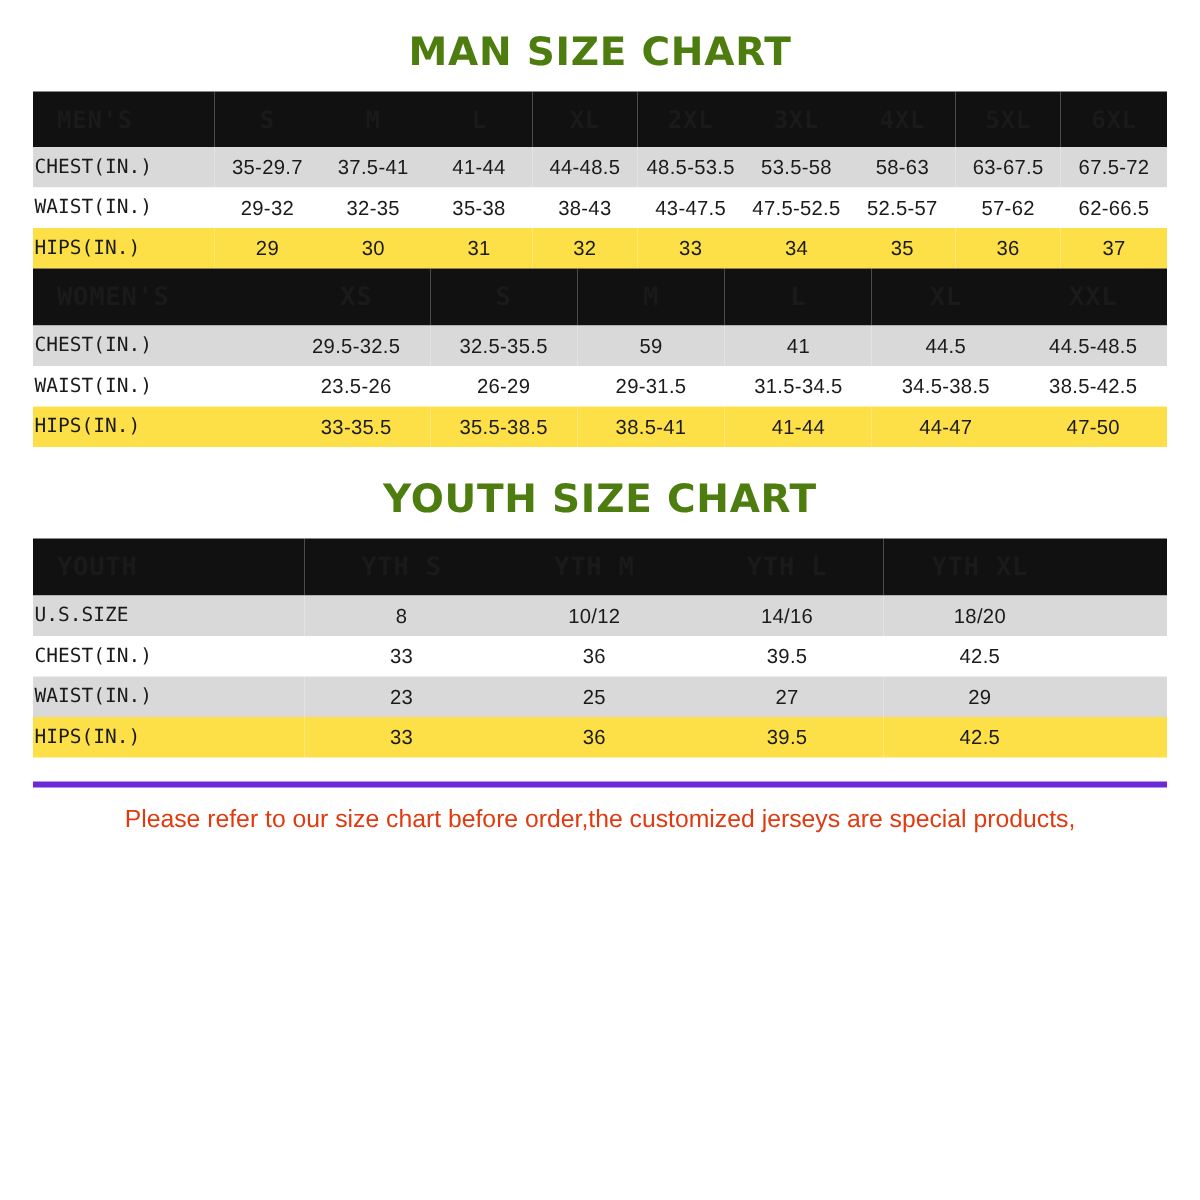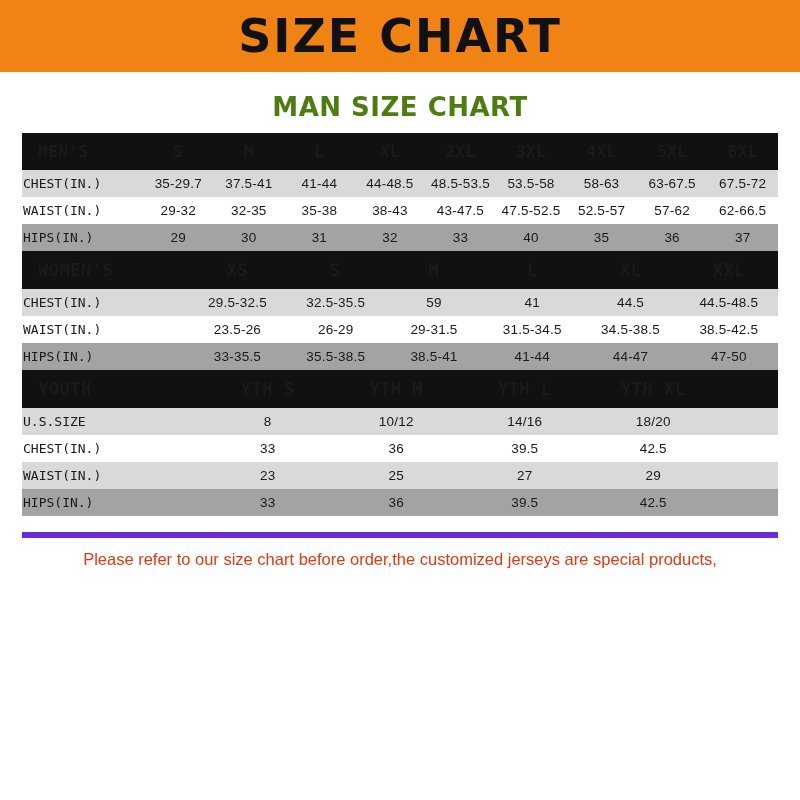--- a/index.html
+++ b/index.html
@@ -82,53 +82,48 @@
     letter-spacing: 0.2px;
   }
   table.sizetable td.rowlabel {
     font-family: "DejaVu Sans Mono", monospace;
     font-size: 13px;
     letter-spacing: 0px;
     text-align: left;
   }
   table.sizetable tr.band-light { background: #d9d9d9; }
   table.sizetable tr.band-white { background: #ffffff; }
-  table.sizetable tr.band-grey  { background: #a3a3a3; margin-top: 20px; }
+  table.sizetable tr.band-grey  { background: #fde047; margin-top: 20px; }
 
   
   .women-head td { font-size: 17px !important; }
   .women td { font-size: 15px; padding: 8px 1px; }
   .women td.rowlabel { font-size: 15px; }
 
   .youth-head td { font-size: 17px !important; }
   .youth td { font-size: 15px; padding: 9px 1px; }
   .youth td.rowlabel { font-size: 15px; }
 
   .footer-note {
     margin-top: 16px;
-    border-top: 6px solid #6d28d9;
+    border-top: 4px solid #6d28d9;
     padding: 10px 4px 0 4px;
     color: #E03A10;
     font-family: "Liberation Sans", sans-serif;
     font-size: 16.5px;
     line-height: 1.45;
     text-align: center;
   }
   .footer-note div { white-space: nowrap; }
 </style>
 </head>
 <body>
 
 <div id="page">
 
-  <div class="header-band">
-    <div class="side" style="left:0"></div>
-    <div class="side" style="right:0"></div>
-    <div class="header-title">SIZE CHART</div>
-  </div>
 
   <div class="body-wrap">
 
     <div class="section-title">MAN SIZE CHART</div>
     <table class="sizetable men">
       <colgroup>
         <col style="width:16%">
           <col style="width:9.33%">
           <col style="width:9.33%">
           <col style="width:9.33%">
@@ -176,21 +171,21 @@
           <td>57-62</td>
           <td>62-66.5</td>
         </tr>
         <tr class="band-grey">
           <td class="rowlabel">HIPS(IN.)</td>
           <td>29</td>
           <td>30</td>
           <td>31</td>
           <td>32</td>
           <td>33</td>
-          <td>40</td>
+          <td>34</td>
           <td>35</td>
           <td>36</td>
           <td>37</td>
         </tr>
       </tbody>
     </table>
 
     <table class="sizetable women">
       <colgroup>
         <col style="width:22%">
@@ -234,20 +229,21 @@
           <td>33-35.5</td>
           <td>35.5-38.5</td>
           <td>38.5-41</td>
           <td>41-44</td>
           <td>44-47</td>
           <td>47-50</td>
         </tr>
       </tbody>
     </table>
 
+    <div class="section-title">YOUTH SIZE CHART</div>
     <table class="sizetable youth">
       <colgroup>
         <col style="width:24%">
           <col style="width:17%">
           <col style="width:17%">
         <col style="width:17%">
           <col style="width:17%">
           <col style="width:8%">
       </colgroup>
       <tbody>

